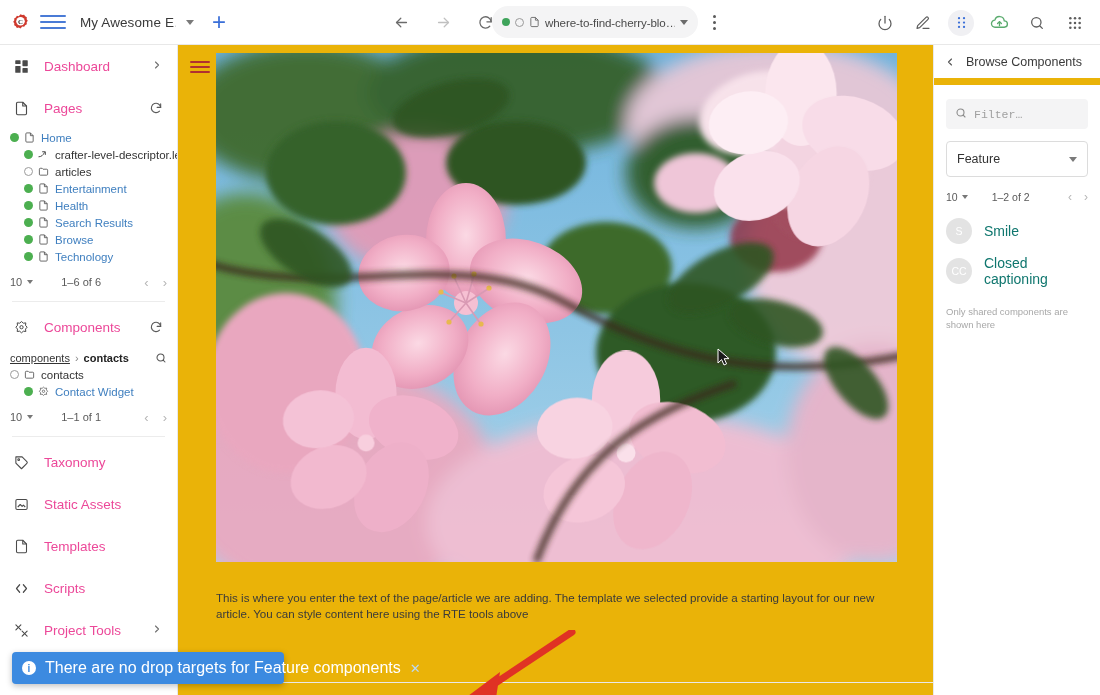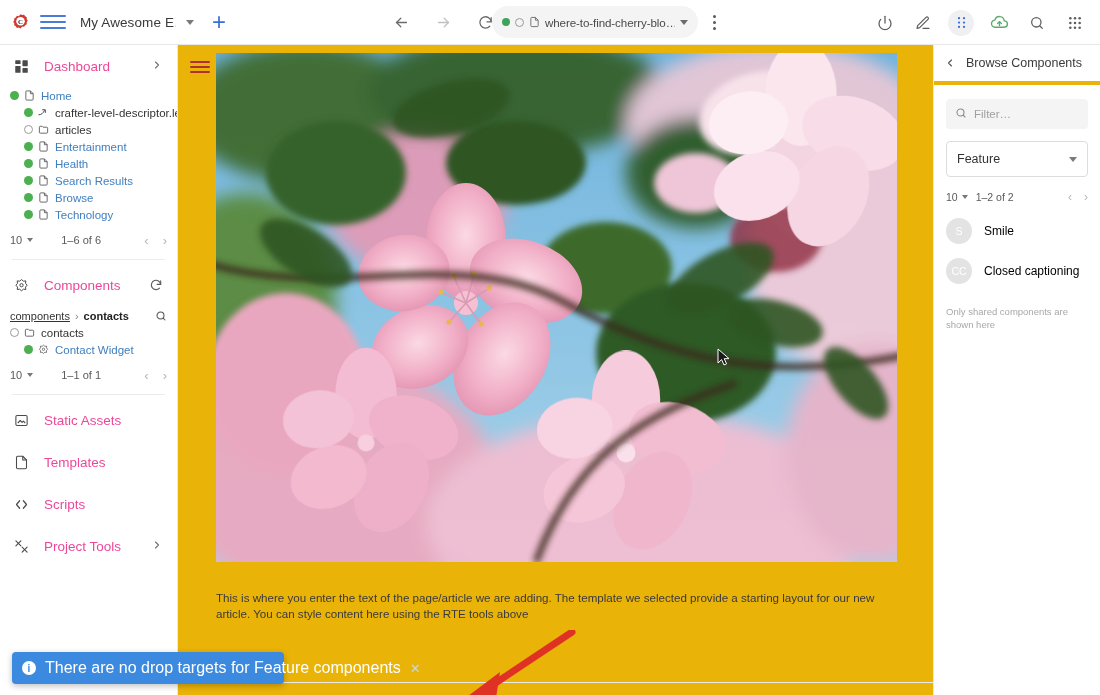--- a/index.html
+++ b/index.html
@@ -125,40 +125,40 @@
   .annot { position:absolute; left:270px; top:585px; width:130px; height:80px; pointer-events:none; }
 
   
   .cursor { position:absolute; left:539px; top:303px; width:14px; height:18px; pointer-events:none; }
 
   
   .rpanel {
     position:absolute; left:934px; top:45px; width:166px; height:650px;
     background:#fff; overflow:hidden;
   }
-  .rp-head { height:40px; display:flex; align-items:center; padding:0 10px; gap:10px; border-bottom:4px solid #eab308; }
+  .rp-head { height:40px; display:flex; align-items:center; padding:0 10px; gap:10px; border-bottom:7px solid #eab308; }
   .rp-back { color:#555; cursor:pointer; display:flex; font-size:14px; }
   .rp-title { font-size:12.5px; color:#3a3a3a; }
   .rp-filter { margin:14px 12px 0 12px; height:30px; background:#f4f4f5; border-radius:4px; display:flex; align-items:center; gap:7px; padding:0 9px; }
-  .rp-filter .ph { font-size:11.5px; color:#a0a0a0; }
+  .rp-filter .ph { font-size:11.5px; color:#a0a0a0;font-family:Liberation Mono, monospace; }
   .rp-select {
     margin:12px 12px 0 12px; height:36px; border:1px solid #dcdcdc; border-radius:4px;
     display:flex; align-items:center; padding:0 10px; font-size:12.5px; color:#333; cursor:pointer;
   }
   .rp-select .cdn { margin-left:auto; width:0;height:0;border-left:4px solid transparent;border-right:4px solid transparent;border-top:5px solid #7a7a7a; }
   .rp-pager { display:flex; align-items:center; height:28px; padding:0 12px; font-size:10.5px; color:#5a5a5a; margin-top:6px; }
   .rp-pager .sel { display:flex; align-items:center; gap:4px; cursor:pointer; }
-  .rp-pager .cnt { margin-left:8px; }
+  .rp-pager .cnt { margin-left:24px; }
   .rp-pager .arrows { margin-left:auto; display:flex; gap:12px; color:#b6b6b6; font-size:12px; }
   .comp-item { display:flex; align-items:center; gap:12px; padding:6px 12px; height:40px; cursor:pointer; }
   .avatar {
     width:26px;height:26px;border-radius:50%;background:#e3e3e3;color:#fff;
     display:flex;align-items:center;justify-content:center;font-size:10.5px;flex:none;
   }
-  .comp-lbl { font-size:12px; color:#000000; }
+  .comp-lbl { font-size:14px; color:#0f766e; }
   .rp-note { margin:14px 12px 0 12px; font-size:9.5px; color:#a8a8a8; line-height:13px; }
 
   
   .toast {
     position:absolute; left:12px; top:652px; width:272px; height:32px;
     background:#3c8ae0; border-radius:4px; box-shadow:0 2px 6px rgba(0,0,0,.25);
     display:flex; align-items:center; padding:0 10px; gap:9px; color:#fff;
   }
   .toast .tmsg { font-size:16px; flex:1; white-space:nowrap; }
   .toast .tclose { color:#bcd9f6; font-size:13px; cursor:pointer; line-height:1; }
@@ -289,20 +289,35 @@
         </svg>
     </span>
     <span class="lbl">Dashboard</span>
     <span class="chev">
       <svg width="12" height="12" viewBox="0 0 24 24" fill="none" stroke="currentColor" stroke-width="2.2" stroke-linecap="round" stroke-linejoin="round">
           <path d="M9 6l6 6-6 6"></path>
         </svg>
     </span>
   </div>
 
+  <div class="sb-row">
+    <span class="ico">
+      <svg width="15" height="15" viewBox="0 0 24 24" fill="none" stroke="currentColor" stroke-width="1.8" stroke-linejoin="round">
+          <path d="M14 2H6a2 2 0 0 0-2 2v16a2 2 0 0 0 2 2h12a2 2 0 0 0 2-2V8z"></path>
+          <path d="M14 2v6h6"></path>
+        </svg>
+    </span>
+    <span class="lbl">Pages</span>
+    <span class="refresh">
+      <svg width="14" height="14" viewBox="0 0 24 24" fill="none" stroke="currentColor" stroke-width="1.9" stroke-linecap="round" stroke-linejoin="round">
+          <path d="M20 11a8 8 0 1 0-2 6.3"></path>
+          <path d="M20 5v6h-6"></path>
+        </svg>
+    </span>
+  </div>
 
 
   <div class="tree" id="pages-tree">
       <div class="tnode ind1">
         <span class="bullet green"></span>
         <span class="tico">
           <svg xmlns="http://www.w3.org/2000/svg" viewBox="0 0 24 24" width="11" height="11" fill="none" stroke="#555" stroke-width="1.9" stroke-linejoin="round">
             <path d="M14 2H6a2 2 0 0 0-2 2v16a2 2 0 0 0 2 2h12a2 2 0 0 0 2-2V8z"></path>
             <path d="M14 2v6h6"></path>
           </svg>
@@ -452,20 +467,29 @@
     <span class="cnt">1–1 of 1</span>
     <span class="arrows">
       <span>‹</span>
       <span>›</span>
     </span>
   </div>
 
   <div class="sb-sep"></div>
 
   <div id="nav-list">
+      <div class="sb-row">
+        <span class="ico">
+          <svg xmlns="http://www.w3.org/2000/svg" viewBox="0 0 24 24" width="15" height="15" fill="none" stroke="#4a4a4a" stroke-width="1.7" stroke-linejoin="round">
+            <path d="M20.6 13.4L12 22l-9-9V3h10l7.6 7.6a2 2 0 0 1 0 2.8z"></path>
+            <circle cx="7.5" cy="7.5" r="1.4"></circle>
+          </svg>
+        </span>
+        <span class="lbl">Taxonomy</span>
+      </div>
       <div class="sb-row">
         <span class="ico">
           <svg xmlns="http://www.w3.org/2000/svg" viewBox="0 0 24 24" width="15" height="15" fill="none" stroke="#4a4a4a" stroke-width="1.7" stroke-linejoin="round">
             <rect x="3" y="4" width="18" height="16" rx="2"></rect>
             <path d="M6 16l4-4 3 3 2-2 3 3"></path>
           </svg>
         </span>
         <span class="lbl">Static Assets</span>
       </div>
       <div class="sb-row">

